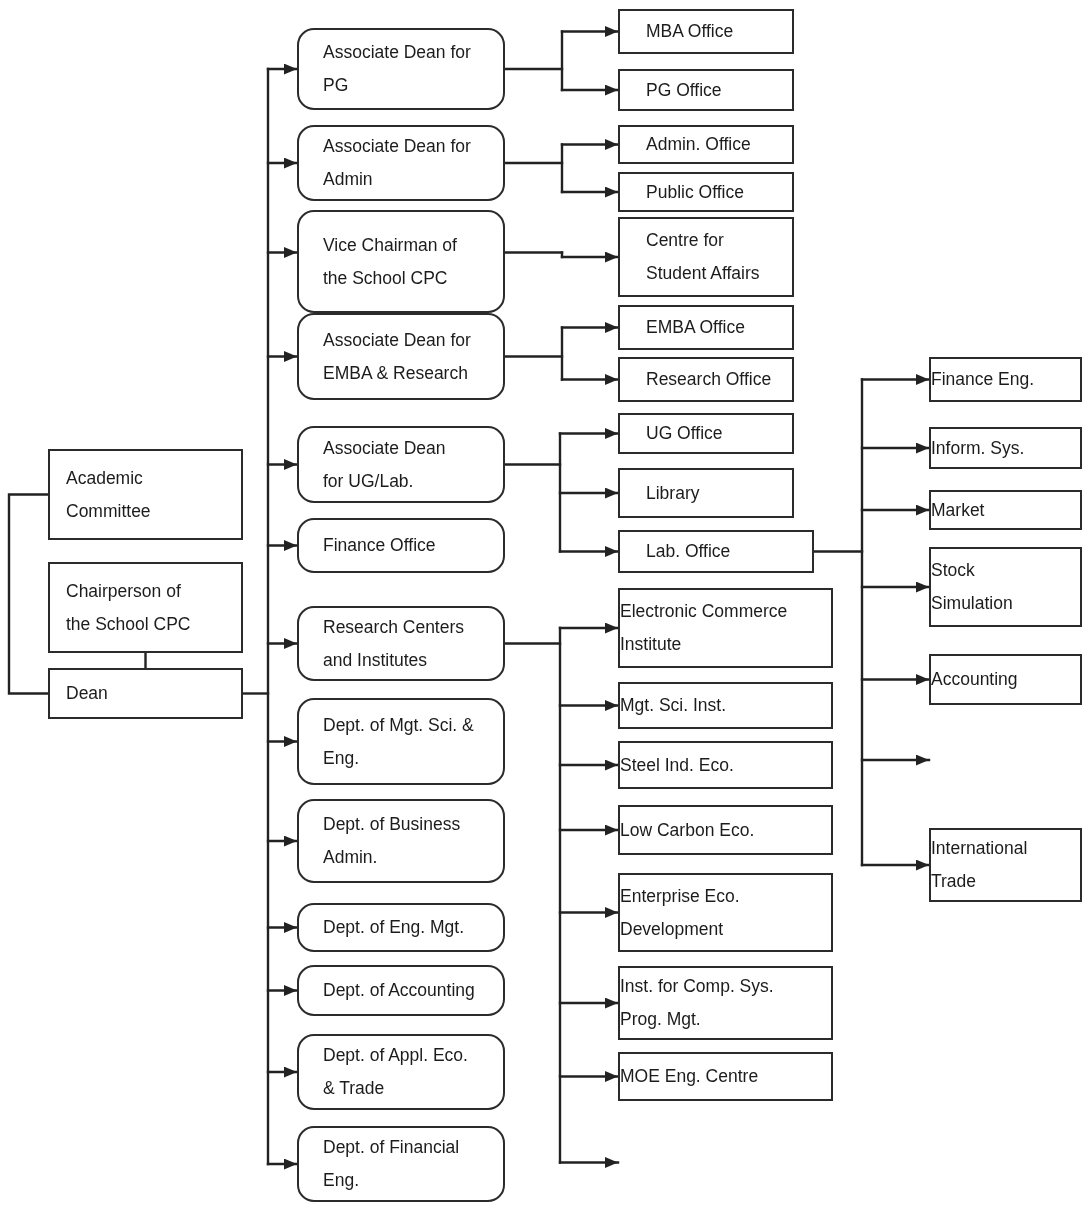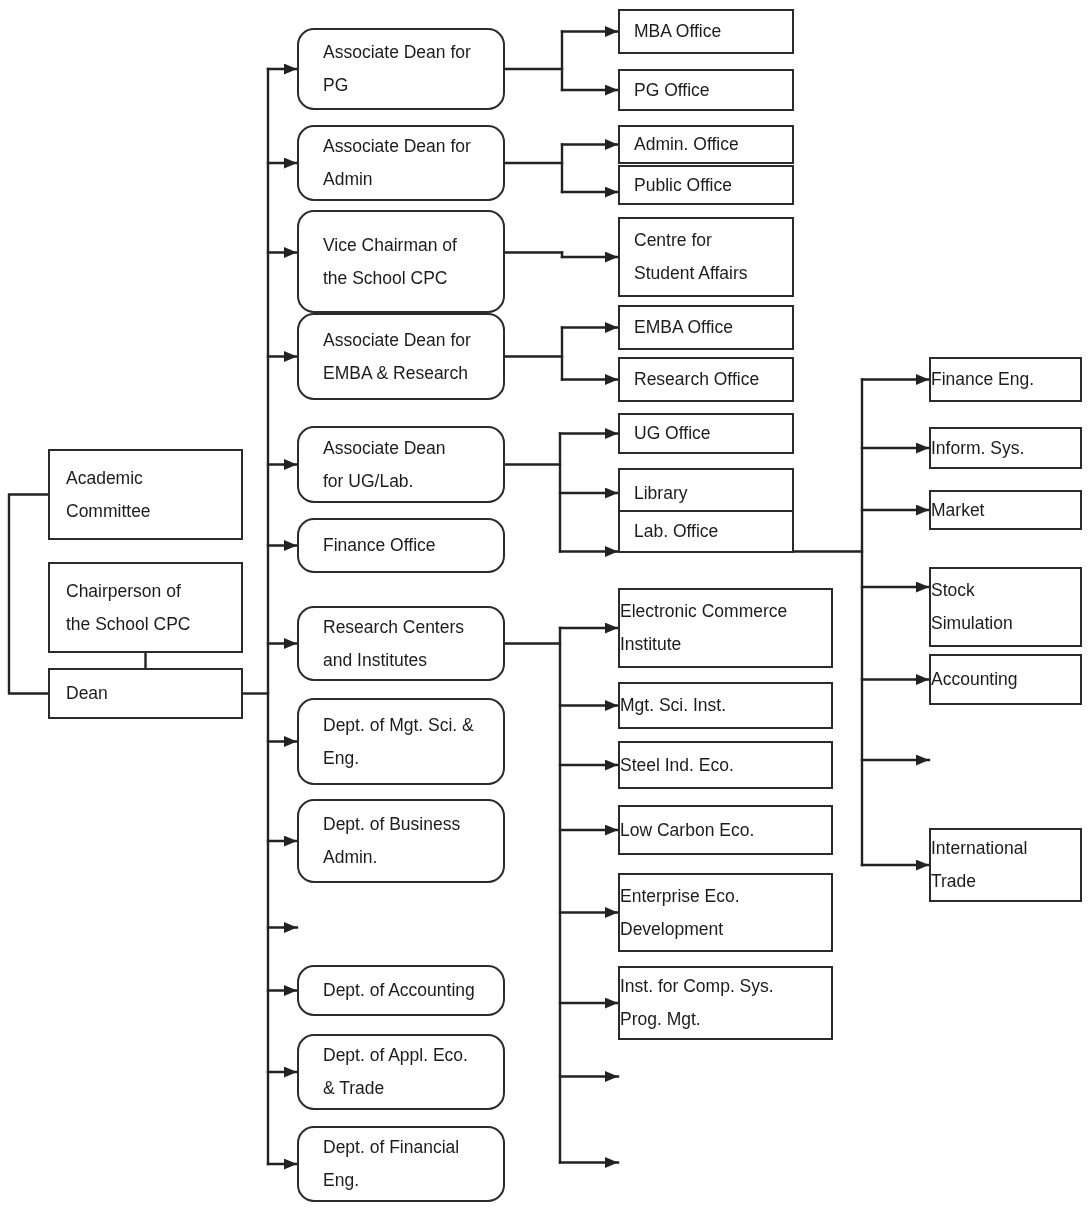--- a/index.html
+++ b/index.html
@@ -21,21 +21,21 @@
     flex-direction:column;
     justify-content:center;
     align-items:flex-start;
     color:#1c1c1c;
     font-size:17.5px;
     line-height:33px;
     white-space:nowrap;
   }
   .c1{padding-left:16px;}
   .c2{padding-left:24px;border-radius:17px;}
-  .c3a{padding-left:14px;}
+  .c3a{padding-left:26px;}
   .c3b{}
   .c4{}
   .ln{display:block;}
 </style>
 </head>
 <body>
 
 <div id="canvas">
   <svg id="wires" width="1089" height="1214">
     <defs>
@@ -141,20 +141,23 @@
     <span class="ln">and Institutes</span>
   </div>
   <div class="node c2" id="n-dept_mgt_sci" style="left:297px;top:698px;width:208px;height:87px">
     <span class="ln">Dept. of Mgt. Sci. &amp;</span>
     <span class="ln">Eng.</span>
   </div>
   <div class="node c2" id="n-dept_business" style="left:297px;top:799px;width:208px;height:84px">
     <span class="ln">Dept. of Business</span>
     <span class="ln">Admin.</span>
   </div>
+  <div class="node c2" id="n-dept_eng_mgt" style="left:297px;top:903px;width:208px;height:49px">
+    <span class="ln">Dept. of Eng. Mgt.</span>
+  </div>
   <div class="node c2" id="n-dept_accounting" style="left:297px;top:965px;width:208px;height:51px">
     <span class="ln">Dept. of Accounting</span>
   </div>
   <div class="node c2" id="n-dept_appl_eco" style="left:297px;top:1034px;width:208px;height:76px">
     <span class="ln">Dept. of Appl. Eco.</span>
     <span class="ln">&amp; Trade</span>
   </div>
   <div class="node c2" id="n-dept_financial" style="left:297px;top:1126px;width:208px;height:76px">
     <span class="ln">Dept. of Financial</span>
     <span class="ln">Eng.</span>
@@ -162,40 +165,40 @@
 
   <div class="node c3a" id="n-mba_office" style="left:618px;top:9px;width:176px;height:45px">
     <span class="ln">MBA Office</span>
   </div>
   <div class="node c3a" id="n-pg_office" style="left:618px;top:69px;width:176px;height:42px">
     <span class="ln">PG Office</span>
   </div>
   <div class="node c3a" id="n-admin_office" style="left:618px;top:125px;width:176px;height:39px">
     <span class="ln">Admin. Office</span>
   </div>
-  <div class="node c3a" id="n-public_office" style="left:618px;top:165px;width:176px;height:40px">
+  <div class="node c3a" id="n-public_office" style="left:618px;top:172px;width:176px;height:40px">
     <span class="ln">Public Office</span>
   </div>
   <div class="node c3a" id="n-student_affairs" style="left:618px;top:217px;width:176px;height:80px">
     <span class="ln">Centre for</span>
     <span class="ln">Student Affairs</span>
   </div>
   <div class="node c3a" id="n-emba_office" style="left:618px;top:305px;width:176px;height:45px">
     <span class="ln">EMBA Office</span>
   </div>
   <div class="node c3a" id="n-research_office" style="left:618px;top:357px;width:176px;height:45px">
     <span class="ln">Research Office</span>
   </div>
   <div class="node c3a" id="n-ug_office" style="left:618px;top:413px;width:176px;height:41px">
     <span class="ln">UG Office</span>
   </div>
   <div class="node c3a" id="n-library" style="left:618px;top:468px;width:176px;height:50px">
     <span class="ln">Library</span>
   </div>
-  <div class="node c3a" id="n-lab_office" style="left:618px;top:510px;width:176px;height:43px">
+  <div class="node c3a" id="n-lab_office" style="left:618px;top:530px;width:196px;height:43px">
     <span class="ln">Lab. Office</span>
   </div>
 
   <div class="node c3b" id="n-ecommerce_institute" style="left:618px;top:588px;width:215px;height:80px">
     <span class="ln">Electronic Commerce</span>
     <span class="ln">Institute</span>
   </div>
   <div class="node c3b" id="n-mgt_sci_inst" style="left:618px;top:682px;width:215px;height:47px">
     <span class="ln">Mgt. Sci. Inst.</span>
   </div>
@@ -206,31 +209,34 @@
     <span class="ln">Low Carbon Eco.</span>
   </div>
   <div class="node c3b" id="n-enterprise_eco" style="left:618px;top:873px;width:215px;height:79px">
     <span class="ln">Enterprise Eco.</span>
     <span class="ln">Development</span>
   </div>
   <div class="node c3b" id="n-comp_sys_inst" style="left:618px;top:966px;width:215px;height:74px">
     <span class="ln">Inst. for Comp. Sys.</span>
     <span class="ln">Prog. Mgt.</span>
   </div>
+  <div class="node c3b" id="n-moe_eng_centre" style="left:618px;top:1052px;width:215px;height:49px">
+    <span class="ln">MOE Eng. Centre</span>
+  </div>
 
   <div class="node c4" id="n-finance_eng" style="left:929px;top:357px;width:153px;height:45px">
     <span class="ln">Finance Eng.</span>
   </div>
   <div class="node c4" id="n-inform_sys" style="left:929px;top:427px;width:153px;height:42px">
     <span class="ln">Inform. Sys.</span>
   </div>
   <div class="node c4" id="n-market" style="left:929px;top:490px;width:153px;height:40px">
     <span class="ln">Market</span>
   </div>
-  <div class="node c4" id="n-stock_simulation" style="left:929px;top:567px;width:153px;height:80px">
+  <div class="node c4" id="n-stock_simulation" style="left:929px;top:547px;width:153px;height:80px">
     <span class="ln">Stock</span>
     <span class="ln">Simulation</span>
   </div>
   <div class="node c4" id="n-accounting" style="left:929px;top:654px;width:153px;height:51px">
     <span class="ln">Accounting</span>
   </div>
   <div class="node c4" id="n-intl_trade" style="left:929px;top:828px;width:153px;height:74px">
     <span class="ln">International</span>
     <span class="ln">Trade</span>
   </div>

